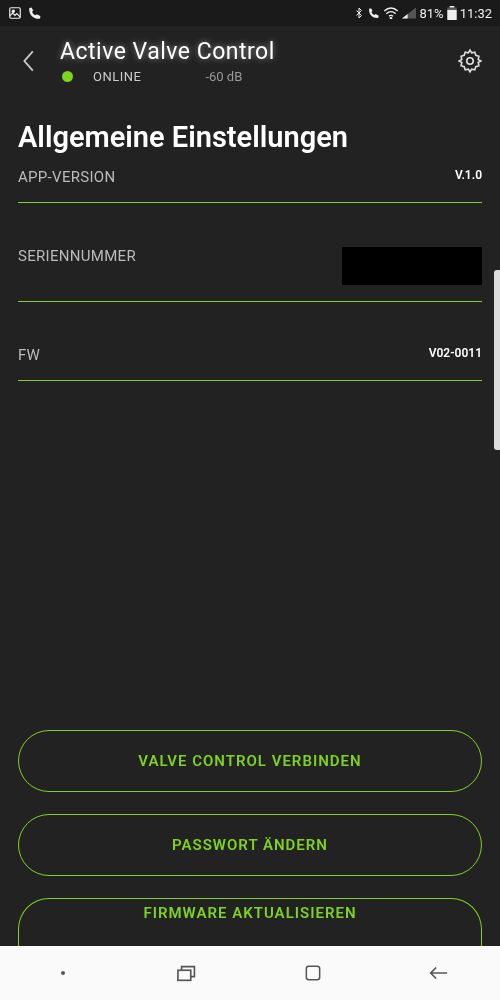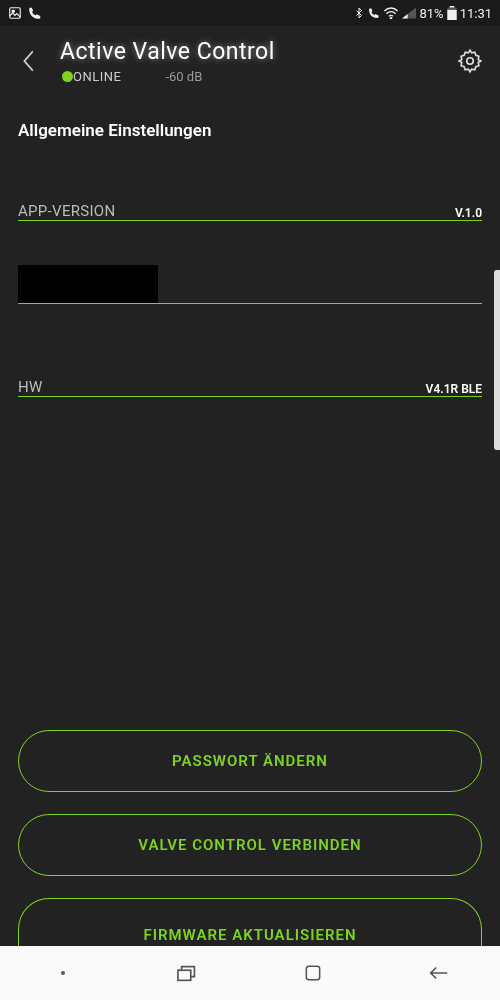--- a/index.html
+++ b/index.html
@@ -6,35 +6,35 @@
     body { width: 500px; height: 1000px; background: #ffffff; overflow: hidden; }
     .app { width: 100%; height: 946px; background: #222222; color: #fff; display: flex; flex-direction: column; }
     .status-bar { height: 26px; background: #1a1a1a; display: flex; justify-content: space-between; align-items: center; padding: 0 8px; font-size: 13px; color: #eee; }
     .status-left { display: flex; gap: 6px; }
     .status-right { display: flex; gap: 3px; align-items: center; justify-content: space-between; }
     .status-right span { display: inline-flex; align-items: center; }
     .header { display: flex; align-items: center; padding: 12px 14px 8px 14px; position: relative; }
     .back-btn { width: 28px; height: 28px; display: flex; align-items: center; justify-content: center; }
     .title-block { flex: 1; margin-left: 18px; }
     .app-title { font-size: 23px; font-weight: 400; color: #fff; text-shadow: 0 0 6px rgba(255,255,255,0.5); letter-spacing: 0.5px; }
-    .status-line { display: flex; align-items: center; gap: 0; margin-top: 4px; margin-left: 2px; }
+    .status-line { display: flex; align-items: center; gap: 20px; margin-top: 4px; margin-left: 2px; }
     .online-dot { width: 11px; height: 11px; background: #7ed321; border-radius: 50%; }
     .online-text { font-size: 13px; color: #ccc; letter-spacing: 0.5px; }
     .db-text { font-size: 13px; color: #999; margin-left: 44px; }
     .gear-btn { width: 32px; height: 32px; display: flex; align-items: center; justify-content: center; }
     .content { flex: 1; padding: 28px 18px 0 18px; }
-    .section-title { font-size: 17px; font-weight: 600; color: #fff; margin-bottom: 48px; }
-    .info-row { display: flex; justify-content: space-between; align-items: flex-end; padding: 14px 0 0 0; border-bottom: 1px solid #7ed321; }
+    .section-title { font-size: 29px; font-weight: 600; color: #fff; }
+    .info-row { display: flex; justify-content: space-between; align-items: flex-start; padding: 14px 0 16px 0; border-bottom: 1px solid #7ed321; }
     .info-label { font-size: 15px; color: #bbb; letter-spacing: 0.3px; }
     .info-value { font-size: 12px; color: #fff; font-weight: 600; }
     .serial-mask { width: 140px; height: 38px; background: #000; }
     .row-gap { height: 30px; }
     .buttons { padding: 36px 18px 0 18px; display: flex; flex-direction: column; gap: 22px; }
     .pill-btn { width: 100%; height: 62px; border: 1.5px solid #7ed321; border-radius: 31px; background: transparent; color: #7ed321; font-size: 15px; font-weight: 600; letter-spacing: 1px; display: flex; align-items: center; justify-content: center; }
-    .pill-btn.cut { height: 48px; border-bottom-left-radius: 0; border-bottom-right-radius: 0; border-bottom: none; align-items: flex-end; padding-bottom: 2px; }
+    .pill-btn.cut { height: 48px; border-bottom-left-radius: 0; border-bottom-right-radius: 0; border-bottom: none; align-items: flex-end; padding-bottom: 24px; }
     .nav-bar { position: absolute; bottom: 0; left: 0; width: 500px; height: 54px; background: #fafafa; display: flex; align-items: center; justify-content: space-around; }
     .nav-item { width: 60px; height: 30px; display: flex; align-items: center; justify-content: center; }
     .scroll-hint { position: absolute; right: 0; top: 270px; width: 6px; height: 180px; background: #ddd; border-radius: 3px 0 0 3px; }
     svg { display: block; }
   </style>
 </head>
 <body>
 
 <div class="app">
 
@@ -77,21 +77,21 @@
           </svg>
       </span>
       <span>81%</span>
       <span>
         <svg width="10" height="14" viewBox="0 0 12 18">
             <rect x="0" y="2" width="12" height="16" fill="#555"></rect>
             <rect x="0" y="5" width="12" height="13" fill="#eee"></rect>
             <rect x="3" y="0" width="6" height="2" fill="#eee"></rect>
           </svg>
       </span>
-      <span>11:31</span>
+      <span>11:32</span>
     </div>
   </div>
 
   <div class="header">
     <div class="back-btn">
       <svg width="16" height="24" viewBox="0 0 12 20" fill="none" stroke="#ccc" stroke-width="1.5">
           <path d="M10 2L3 10l7 8"></path>
         </svg>
     </div>
     <div class="title-block">
@@ -113,40 +113,41 @@
   <div class="content">
     <div class="section-title">Allgemeine Einstellungen</div>
 
     <div class="info-row">
       <span class="info-label">APP-VERSION</span>
       <span class="info-value">V.1.0</span>
     </div>
     <div class="row-gap"></div>
 
     <div class="info-row">
+      <span class="info-label">SERIENNUMMER</span>
       <span class="serial-mask"></span>
     </div>
     <div class="row-gap"></div>
 
+    <div class="info-row">
+      <span class="info-label">FW</span>
+      <span class="info-value">V02-0011</span>
+    </div>
     <div class="row-gap"></div>
 
-    <div class="info-row">
-      <span class="info-label">HW</span>
-      <span class="info-value">V4.1R BLE</span>
-    </div>
     <div class="row-gap"></div>
 
   </div>
 
   <div class="buttons">
     <div class="pill-btn">
-      <span>PASSWORT ÄNDERN</span>
+      <span>VALVE CONTROL VERBINDEN</span>
     </div>
     <div class="pill-btn">
-      <span>VALVE CONTROL VERBINDEN</span>
+      <span>PASSWORT ÄNDERN</span>
     </div>
     <div class="pill-btn cut">
       <span>FIRMWARE AKTUALISIEREN</span>
     </div>
   </div>
 
 </div>
 
 <div class="scroll-hint"></div>
 

